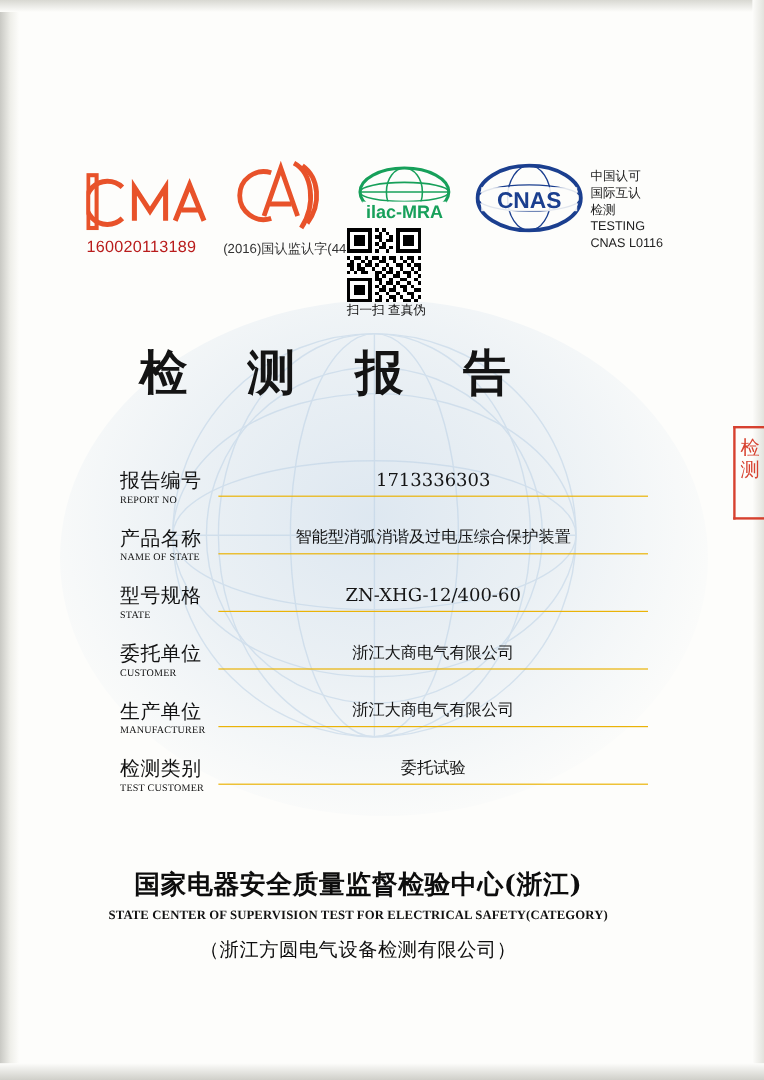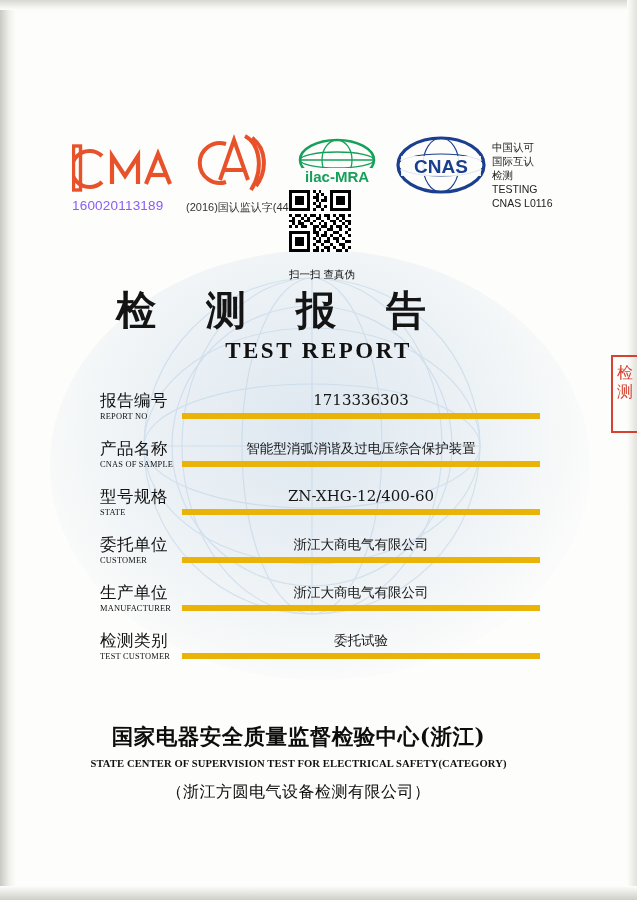--- a/index.html
+++ b/index.html
@@ -40,42 +40,42 @@
 
   
   .logos{
     position:absolute;left:0;top:62px;width:637px;height:100px;
   }
   .cma{
     position:absolute;left:72px;top:80px;
   }
   .cma-txt{
     position:absolute;left:72px;top:136px;
-    color:#8b5cf6;font-size:13.5px;letter-spacing:.2px;
+    color:#b91c1c;font-size:13.5px;letter-spacing:.2px;
     font-family:"Liberation Sans", sans-serif;
   }
   .cnca{position:absolute;left:196px;top:68px;}
   .cnca-txt{
     position:absolute;left:186px;top:138px;
     font-size:11px;color:#333;
     font-family:"Liberation Sans", sans-serif;
   }
   .ilac{position:absolute;left:296px;top:76px;}
   .cnas{position:absolute;left:396px;top:74px;}
   .cnas-txt{
     position:absolute;left:492px;top:78px;
     font-size:10.5px;line-height:14px;color:#222;
     font-family:"Liberation Sans", sans-serif;
   }
 
   
   .qr-wrap{position:absolute;left:289px;top:190px;width:64px;text-align:center;}
   .qr{width:62px;height:62px;display:block;}
   .qr-cap{
-    margin-top:16px;font-size:10.5px;color:#111;white-space:nowrap;
+    margin-top:0;font-size:10.5px;color:#111;white-space:nowrap;
     font-family:"Liberation Sans", sans-serif;
   }
 
   
   .title-cn{
     position:absolute;left:0;top:283px;width:542px;text-align:center;
     font-size:40px;font-weight:bold;letter-spacing:18px;
     color:#141414;text-indent:18px;
     font-family:"DejaVu Serif", serif;
   }
@@ -94,21 +94,21 @@
     font-family:"DejaVu Serif", serif;
   }
   .row .lbl-en{
     position:absolute;left:0;top:24px;
     font-size:8.4px;color:#111;letter-spacing:.2px;
     font-family:"Liberation Serif", serif;
     white-space:nowrap;
   }
   .row .val{
     position:absolute;left:82px;right:0;top:0;height:25px;
-    border-bottom:6px solid #eab308;
+    border-bottom:1px solid #eab308;
     text-align:center;
     font-size:15px;color:#151515;
     line-height:24px;
     font-family:"DejaVu Serif", serif;
   }
   .row .val.small{font-size:13.5px;}
 
   
   .footer{position:absolute;left:0;top:722px;width:597px;text-align:center;}
   .f-cn{
@@ -316,35 +316,34 @@
           <rect x="11" y="20" width="1" height="1"></rect>
         <rect x="13" y="20" width="1" height="1"></rect>
           <rect x="16" y="20" width="2" height="1"></rect>
         <rect x="19" y="20" width="1" height="1"></rect>
       </g>
     </svg>
     <div class="qr-cap">扫一扫 查真伪</div>
   </div>
 
   <div class="title-cn">检 测 报 告</div>
-  <div class="title-en">TEST REPORT</div>
 
   <div class="stamp">检 测</div>
 
   <div class="fields">
 
     <div class="row">
       <div class="lbl-cn">报告编号</div>
       <div class="lbl-en">REPORT NO</div>
       <div class="val">1713336303</div>
     </div>
 
     <div class="row">
       <div class="lbl-cn">产品名称</div>
-      <div class="lbl-en">CNAS OF SAMPLE</div>
+      <div class="lbl-en">NAME OF STATE</div>
       <div class="val small">智能型消弧消谐及过电压综合保护装置</div>
     </div>
 
     <div class="row">
       <div class="lbl-cn">型号规格</div>
       <div class="lbl-en">STATE</div>
       <div class="val">ZN-XHG-12/400-60</div>
     </div>
 
     <div class="row">

